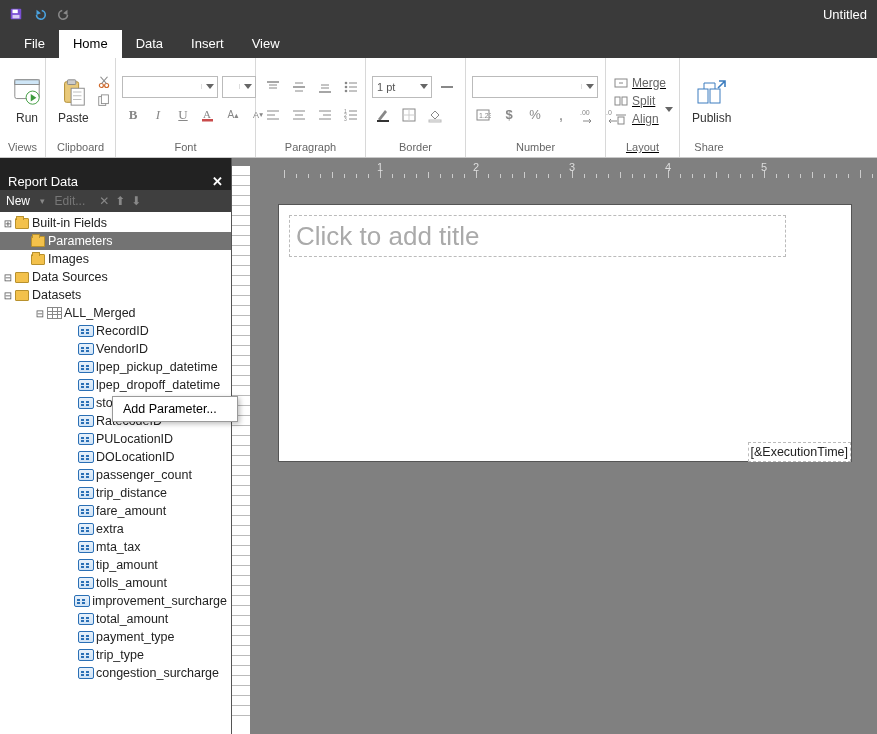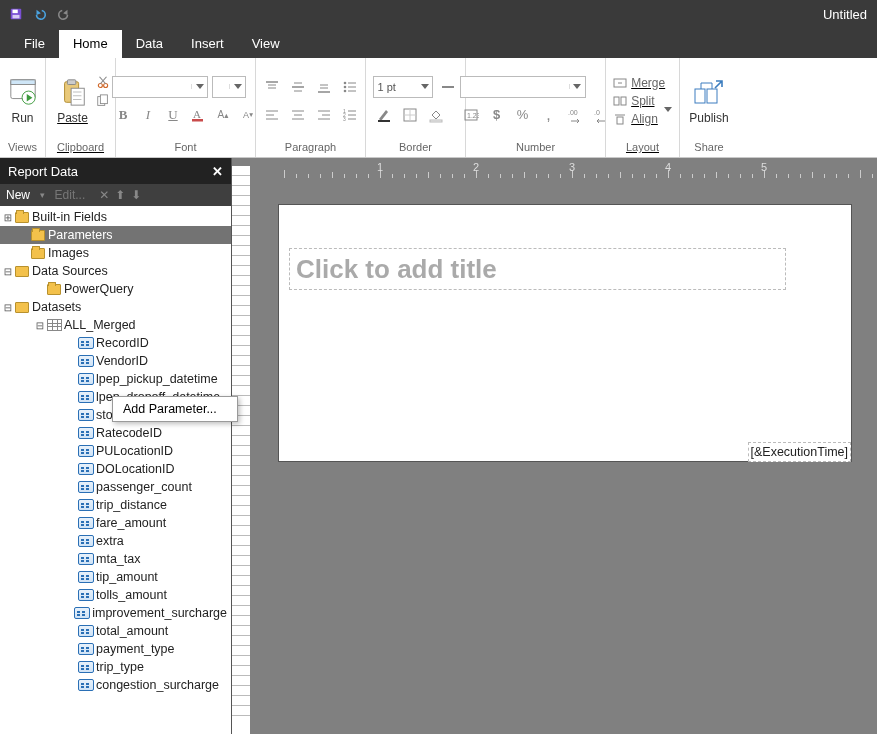--- a/index.html
+++ b/index.html
@@ -51,21 +51,21 @@
     border-bottom:1px solid #c9c9c9;
     height: 100px;
     display:flex;
   }
   .rgroup {
     border-right:1px solid #d8d8d8;
     display:flex;
     flex-direction:column;
     padding:4px 6px 2px 6px;
   }
-  .rgroup-body { flex:1; display:flex; align-items:center; justify-content:center; }
+  .rgroup-body { flex:1; display:flex; align-items:center; }
   .rgroup-label { text-align:center; font-size:11px; color:#666; padding:2px 0 2px 0; }
   .bigbtn {
     display:flex; flex-direction:column; align-items:center; justify-content:center;
     padding: 2px 6px; cursor:pointer; gap:4px;
   }
   .bigbtn svg { width:30px; height:30px; }
   .bigbtn-label { font-size:12px; color:#333; }
   .clip-wrap { display:flex; align-items:flex-start; }
   .clip-side { display:flex; flex-direction:column; gap:2px; margin-left:2px; }
   .clip-side svg { width:14px; height:14px; }
@@ -105,22 +105,22 @@
     background: #fff;
     display:flex;
     flex-direction:column;
     border-right:1px solid #555;
   }
   .panel-head {
     background:#222;
     color:#fff;
     height:26px;
     display:flex;
-    align-items:center;
-    padding:0 8px;
+    align-items:flex-start;
+    padding:16px 8px;
     font-size:13px;
   }
   .panel-head .close { margin-left:auto; font-weight:bold; cursor:pointer; }
   .panel-toolbar {
     background:#3f3f3f;
     color:#ccc;
     height:22px;
     display:flex;
     align-items:center;
     padding:0 6px;
@@ -226,22 +226,21 @@
     position:absolute;
     left:10px; top:10px;
     right:65px;
     height:42px;
     border:1px dashed #bbb;
     display:flex;
     align-items:center;
     padding-left:6px;
     color:#aaa;
     font-size:26px;
-    font-weight:700;
-    margin-top:33px;
+    font-weight:400;
   }
   .exec-time-box {
     position:absolute;
     right:0; bottom:-1px;
     border:1px dashed #bbb;
     padding:2px 2px;
     font-size:12.5px;
     color:#222;
     background:#fff;
   }
@@ -305,21 +304,21 @@
             <rect x="3" y="3" width="26" height="5" fill="#cfe6f7" stroke="#888"></rect>
             <circle cx="22" cy="22" r="7" fill="#fff" stroke="#3c9a3c"></circle>
             <path d="M20 18 L26 22 L20 26 Z" fill="#3c9a3c"></path>
           </svg>
         <span class="bigbtn-label">Run</span>
       </div>
     </div>
     <div class="rgroup-label">Views</div>
   </div>
 
-  <div class="rgroup" style="width:70px;text-decoration:underline;">
+  <div class="rgroup" style="width:70px;">
     <div class="rgroup-body">
       <div class="clip-wrap">
         <div class="bigbtn">
           <svg viewBox="0 0 32 32">
               <rect x="7" y="5" width="15" height="22" rx="2" fill="#e9c97a" stroke="#b08b2f"></rect>
               <rect x="10" y="3" width="9" height="5" rx="1" fill="#ccc" stroke="#888"></rect>
               <rect x="14" y="12" width="14" height="18" fill="#fff" stroke="#888"></rect>
               <line x1="16" y1="16" x2="25" y2="16" stroke="#bbb"></line>
               <line x1="16" y1="20" x2="25" y2="20" stroke="#bbb"></line>
               <line x1="16" y1="24" x2="25" y2="24" stroke="#bbb"></line>
@@ -620,27 +619,20 @@
             <span class="folder-ic"></span>
           </span>
           <span>Images</span>
         </div>
       <div class="tnode indent-0">
           <span class="twist">⊟</span>
           <span class="ticon">
             <span class="ds-ic"></span>
           </span>
           <span>Data Sources</span>
-        </div>
-      <div class="tnode indent-2">
-          <span class="twist none">·</span>
-          <span class="ticon">
-            <span class="folder-ic"></span>
-          </span>
-          <span>PowerQuery</span>
         </div>
       <div class="tnode indent-0">
           <span class="twist">⊟</span>
           <span class="ticon">
             <span class="ds-ic"></span>
           </span>
           <span>Datasets</span>
         </div>
       <div class="tnode indent-2">
           <span class="twist">⊟</span>

